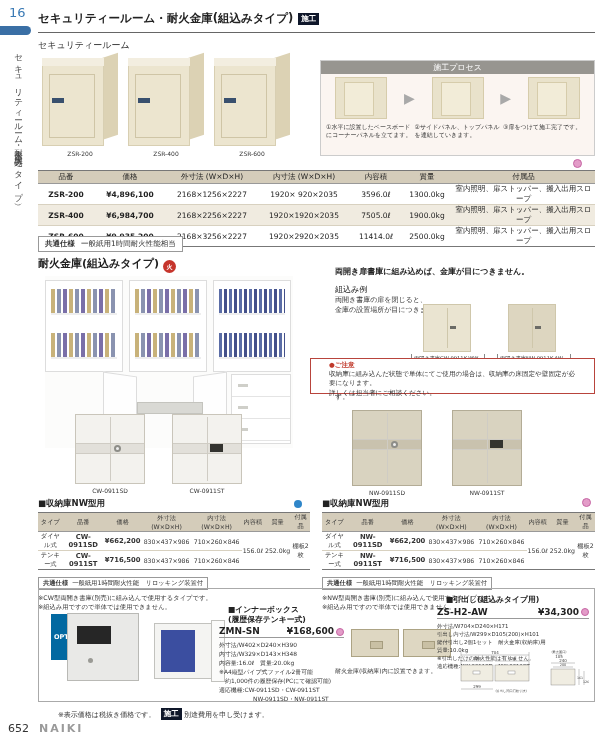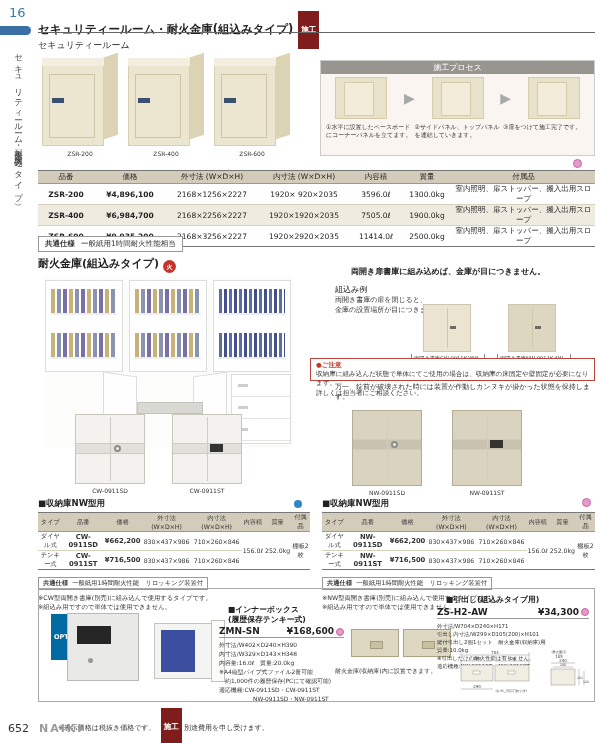--- a/index.html
+++ b/index.html
@@ -7,21 +7,21 @@
   .page { position:relative; width:600px; height:743px; background:#ffffff; overflow:hidden;
           color:#333; font-family:"DejaVu Sans","Liberation Sans",sans-serif; }
 
   
   .page-num { position:absolute; left:9px; top:5px; font-size:13px; color:#3a7ab5; }
   .side-tab { position:absolute; left:0; top:26px; width:31px; height:9px; background:#3a6fa5; border-radius:0 5px 5px 0; }
   .side-vtext { position:absolute; left:13px; top:48px; writing-mode:vertical-rl; font-size:8.5px; color:#444; letter-spacing:1.5px; height:230px; }
 
   
   .hd-title { position:absolute; left:38px; top:11px; font-size:11.5px; font-weight:bold; color:#222; }
-  .badge-navy { display:inline-block; background:#7f1d1d; color:#fff; font-size:7.5px; font-weight:bold; padding:14px 3px; margin-left:5px; vertical-align:1px; }
+  .badge-navy { display:inline-block; background:#0f172a; color:#fff; font-size:7.5px; font-weight:bold; padding:1px 3px; margin-left:5px; vertical-align:1px; }
   .hd-rule { position:absolute; left:38px; top:32px; width:557px; border-top:1.5px solid #666; }
   .sec1-label { position:absolute; left:38px; top:39px; font-size:9px; color:#333; }
 
   
   .room { position:absolute; top:58px; width:76px; height:88px; }
   .room .front { position:absolute; left:0; top:6px; width:62px; height:82px; background:#ece5cf; border:1px solid #d8cfb2; }
   .room .side { position:absolute; right:0; top:0; width:16px; height:82px; background:#dcd2b4; transform:skewY(-18deg); transform-origin:left top; }
   .room .top { position:absolute; left:0; top:0; width:62px; height:8px; background:#f3eee0; }
   .room .door { position:absolute; left:7px; top:16px; width:46px; height:64px; border:1px solid #cfc5a6; }
   .room .handle { position:absolute; left:10px; top:40px; width:12px; height:5px; background:#39506e; }
@@ -63,29 +63,29 @@
              background:repeating-linear-gradient(90deg,#c8b27a 0 4px,#fff 4px 6px,#8a93b0 6px 10px,#fff 10px 12px,#7a6fa8 12px 16px,#fff 16px 18px); border-bottom:2px solid #eee; }
   .binders.blue { background:repeating-linear-gradient(90deg,#5b6da6 0 3px,#fff 3px 5px,#44508a 5px 8px,#fff 8px 10px); }
   .cab-doorL, .cab-doorR { position:absolute; top:98px; width:34px; height:66px; background:#fefefe; border:1px solid #ddd; }
   .safe-band { position:absolute; top:126px; left:92px; width:66px; height:12px; background:#d9d9d4; border:1px solid #c4c4be; }
   .cab-drawers { position:absolute; right:2px; top:98px; width:60px; height:70px; background:#fff; border:1px solid #ddd; }
   .cab-drawers .dr { height:22px; border-bottom:1px solid #e4e4e4; position:relative; }
   .cab-drawers .dr::after { content:""; position:absolute; left:6px; top:9px; width:10px; height:3px; background:#cfcfc9; }
 
   
   .panel2 { position:absolute; left:335px; top:266px; width:260px; }
-  .p2-head { font-size:8px; font-weight:bold; color:#222;margin-left:16px; }
+  .p2-head { font-size:8px; font-weight:bold; color:#222; }
   .p2-sub { font-size:8px; font-weight:normal; margin-top:7px; color:#222; }
   .p2-txt { font-size:7px; color:#333; line-height:1.45; }
   .mini-cab { position:absolute; width:48px; height:48px; background:#eae4d1; border:1px solid #cfc7ab; }
   .mini-cab .line { position:absolute; left:50%; top:3px; bottom:3px; width:1px; background:#cfc7ab; }
   .mini-cab .lock { position:absolute; left:56%; top:45%; width:6px; height:3px; background:#6b6b66; }
   .mini-cap { position:absolute; width:74px; font-size:5.2px; line-height:1.3; color:#333; border-left:1px solid #888; border-right:1px solid #888; padding:1px 2px; }
 
-  .notice { position:absolute; left:310px; top:358px; width:285px; height:23px; border:1px solid #b8443c; background:#fff; padding:2px 5px; font-size:6.6px; line-height:1.4; color:#333; }
+  .notice { position:absolute; left:310px; top:358px; width:285px; height:36px; border:1px solid #b8443c; background:#fff; padding:2px 18px; font-size:6.6px; line-height:1.4; color:#333; }
   .notice .nt { color:#c0392b; font-weight:bold; }
 
   
   .safe { position:absolute; width:70px; height:70px; border:1px solid #c9c5ba; background:#f3f2ee; }
   .safe.nw { background:#d9d3c0; border-color:#b3ac96; }
   .safe .mid { position:absolute; left:0; right:0; top:28px; height:11px; background:#e2e0da; border-top:1px solid #cfccc4; border-bottom:1px solid #cfccc4; }
   .safe.nw .mid { background:#c9c2ae; }
   .safe .split { position:absolute; left:50%; top:2px; bottom:2px; width:1px; background:#cfccc4; }
   .safe .dial { position:absolute; left:56%; top:30px; width:7px; height:7px; border-radius:50%; border:2px solid #8d8d88; background:#eee; }
   .safe .pad { position:absolute; left:54%; top:29px; width:13px; height:8px; background:#33332f; }

